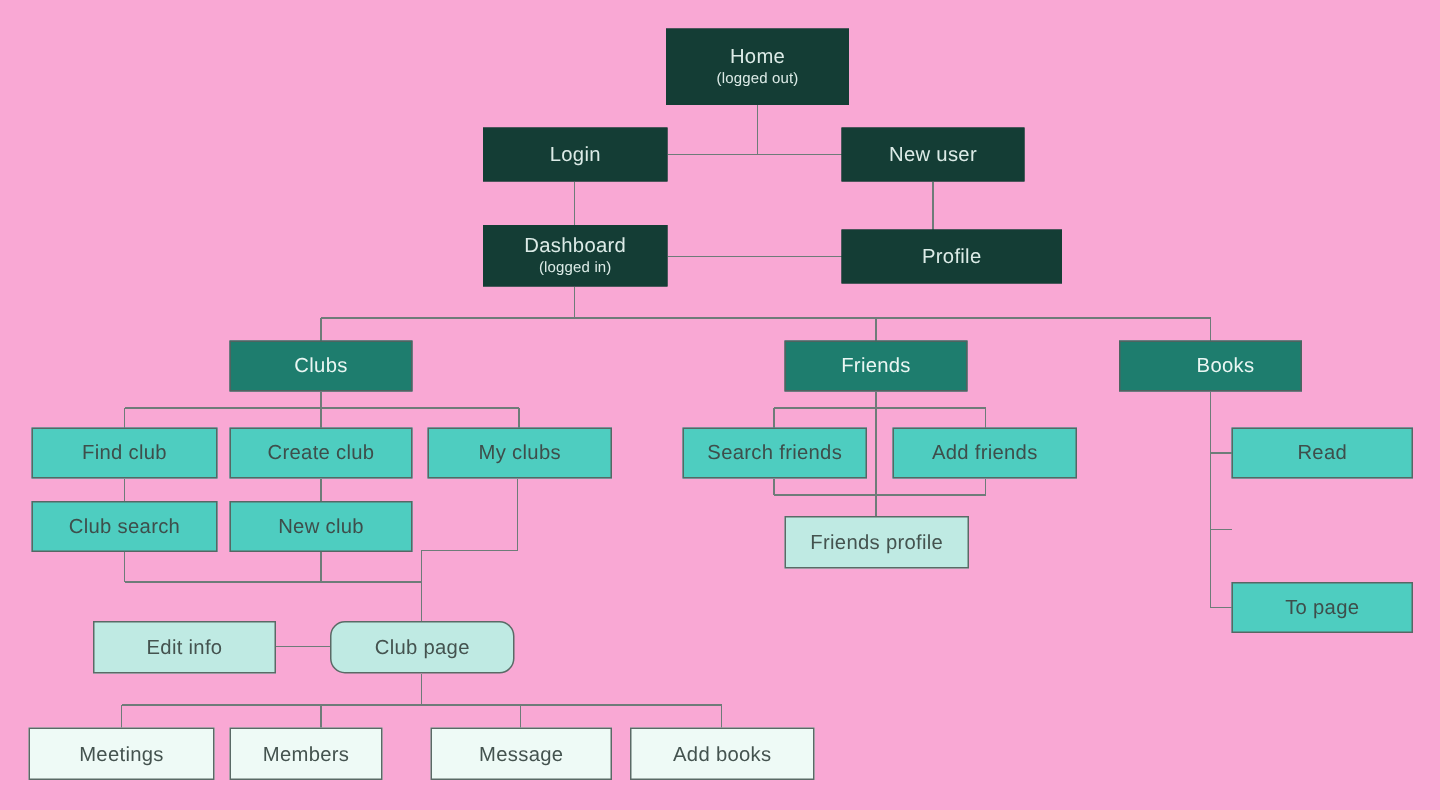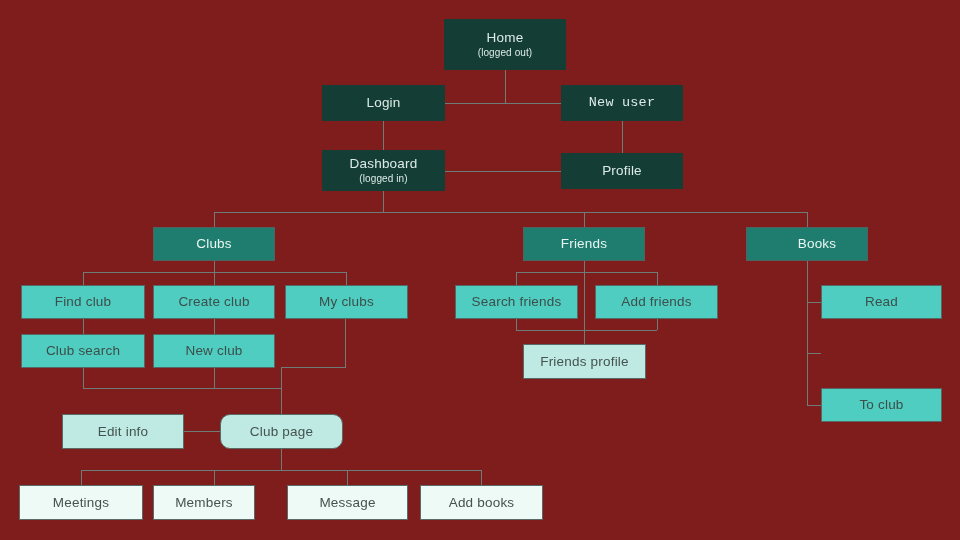--- a/index.html
+++ b/index.html
@@ -78,21 +78,21 @@
 
   .lvl-leaf {
     background: #eefaf6;
     border-color: #5a6a66;
   }
   .lvl-leaf .lbl { color: #44534f; }
 </style>
 </head>
 <body>
 
-<div id="canvas" style="background: #7f1d1d;">
+<div id="canvas" style="background: #f9a8d4;">
   <svg id="edges" viewBox="0 0 960 540" width="960" height="540" xmlns="http://www.w3.org/2000/svg">
       <path d="M505,70 L505,103 M445,103 L561,103" fill="none" stroke="#6e7c79" stroke-width="1" shape-rendering="crispEdges"></path>
       <path d="M505,70 L505,103" fill="none" stroke="#6e7c79" stroke-width="1" shape-rendering="crispEdges"></path>
       <path d="M383,121 L383,150" fill="none" stroke="#6e7c79" stroke-width="1" shape-rendering="crispEdges"></path>
       <path d="M622,121 L622,153" fill="none" stroke="#6e7c79" stroke-width="1" shape-rendering="crispEdges"></path>
       <path d="M445,171 L561,171" fill="none" stroke="#6e7c79" stroke-width="1" shape-rendering="crispEdges"></path>
       <path d="M383,191 L383,212 M214,212 L807,212 M214,212 L214,227 M584,212 L584,227 M807,212 L807,227" fill="none" stroke="#6e7c79" stroke-width="1" shape-rendering="crispEdges"></path>
       <path d="M214,261 L214,285 M83,272 L346,272 M83,272 L83,285 M346,272 L346,285" fill="none" stroke="#6e7c79" stroke-width="1" shape-rendering="crispEdges"></path>
       <path d="M83,319 L83,334" fill="none" stroke="#6e7c79" stroke-width="1" shape-rendering="crispEdges"></path>
       <path d="M214,319 L214,334" fill="none" stroke="#6e7c79" stroke-width="1" shape-rendering="crispEdges"></path>
@@ -105,28 +105,28 @@
       <path d="M516,272 L657,272 M516,272 L516,285 M657,272 L657,285 M516,319 L516,330 M657,319 L657,330 M516,330 L657,330" fill="none" stroke="#6e7c79" stroke-width="1" shape-rendering="crispEdges"></path>
       <path d="M807,261 L807,405 M807,302 L821,302 M807,353 L821,353 M807,405 L821,405" fill="none" stroke="#6e7c79" stroke-width="1" shape-rendering="crispEdges"></path>
     </svg>
 <div class="node lvl-root" style="left: 444px; top: 19px; width: 122px; height: 51px;">
       <span class="lbl">Home</span>
       <span class="sub">(logged out)</span>
     </div>
     <div class="node lvl-root" style="left: 322px; top: 85px; width: 123px; height: 36px;">
       <span class="lbl">Login</span>
     </div>
-    <div class="node lvl-root" style="left: 561px; top: 85px; width: 122px; height: 36px; font-family: Liberation Mono, monospace;">
+    <div class="node lvl-root" style="left: 561px; top: 85px; width: 122px; height: 36px;">
       <span class="lbl">New user</span>
     </div>
     <div class="node lvl-root" style="left: 322px; top: 150px; width: 123px; height: 41px;">
       <span class="lbl">Dashboard</span>
       <span class="sub">(logged in)</span>
     </div>
-    <div class="node lvl-root" style="left: 561px; top: 153px; width: 122px; height: 36px; text-align: right;">
+    <div class="node lvl-root" style="left: 561px; top: 153px; width: 147px; height: 36px; text-align: right;">
       <span class="lbl">Profile</span>
     </div>
     <div class="node lvl-section" style="left: 153px; top: 227px; width: 122px; height: 34px;">
       <span class="lbl">Clubs</span>
     </div>
     <div class="node lvl-section" style="left: 523px; top: 227px; width: 122px; height: 34px;">
       <span class="lbl">Friends</span>
     </div>
     <div class="node lvl-section" style="left: 746px; top: 227px; width: 122px; height: 34px; padding-left: 20px;">
       <span class="lbl">Books</span>
@@ -152,21 +152,21 @@
     <div class="node lvl-item" style="left: 595px; top: 285px; width: 123px; height: 34px;">
       <span class="lbl">Add friends</span>
     </div>
     <div class="node lvl-sub" style="left: 523px; top: 344px; width: 123px; height: 35px;">
       <span class="lbl">Friends profile</span>
     </div>
     <div class="node lvl-item" style="left: 821px; top: 285px; width: 121px; height: 34px;">
       <span class="lbl">Read</span>
     </div>
     <div class="node lvl-item" style="left: 821px; top: 388px; width: 121px; height: 34px;">
-      <span class="lbl">To club</span>
+      <span class="lbl">To page</span>
     </div>
     <div class="node lvl-sub" style="left: 62px; top: 414px; width: 122px; height: 35px;">
       <span class="lbl">Edit info</span>
     </div>
     <div class="node lvl-sub" style="left: 220px; top: 414px; width: 123px; height: 35px; border-radius: 10px;">
       <span class="lbl">Club page</span>
     </div>
     <div class="node lvl-leaf" style="left: 19px; top: 485px; width: 124px; height: 35px;">
       <span class="lbl">Meetings</span>
     </div>

